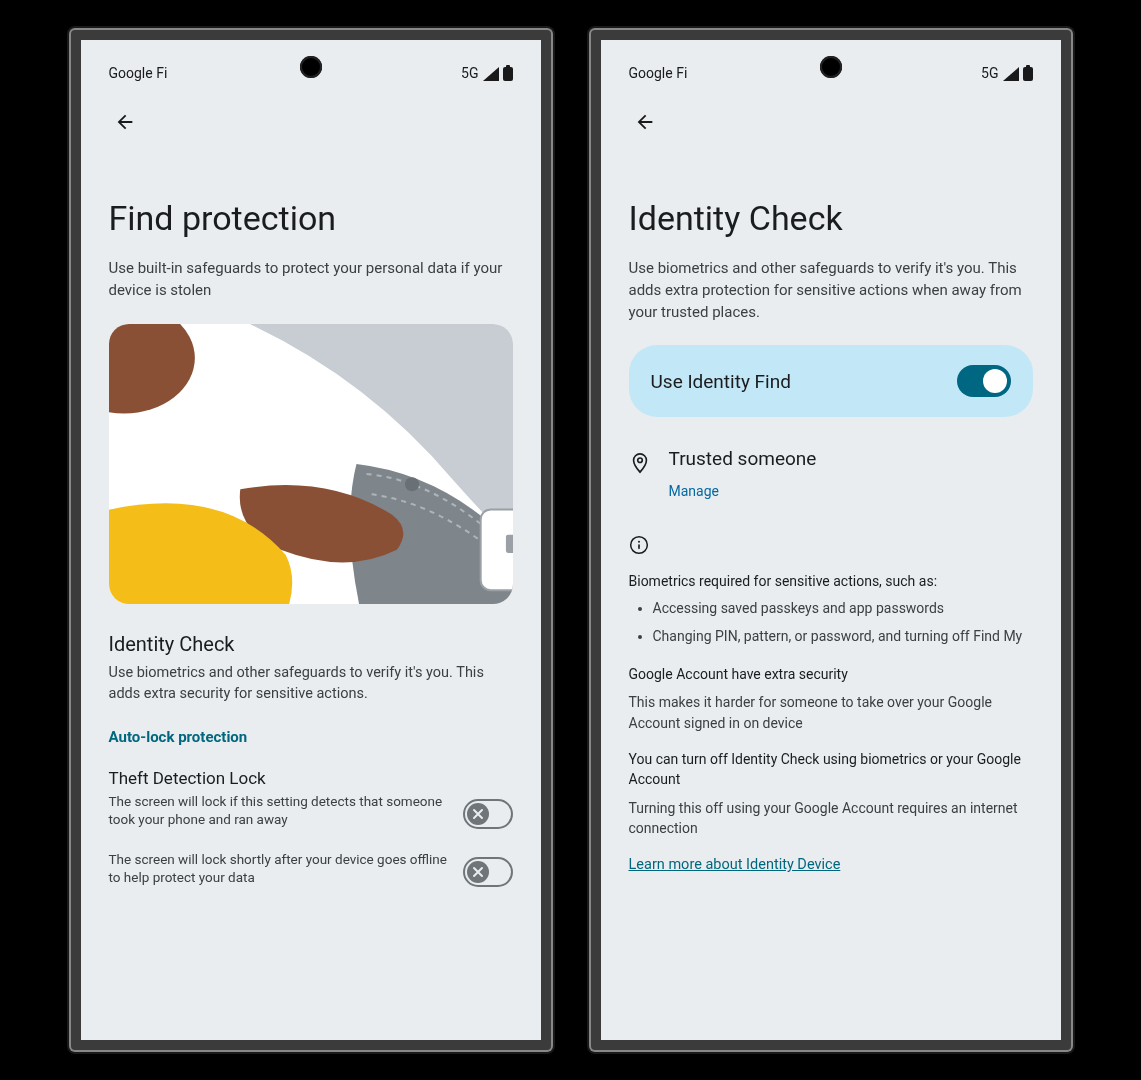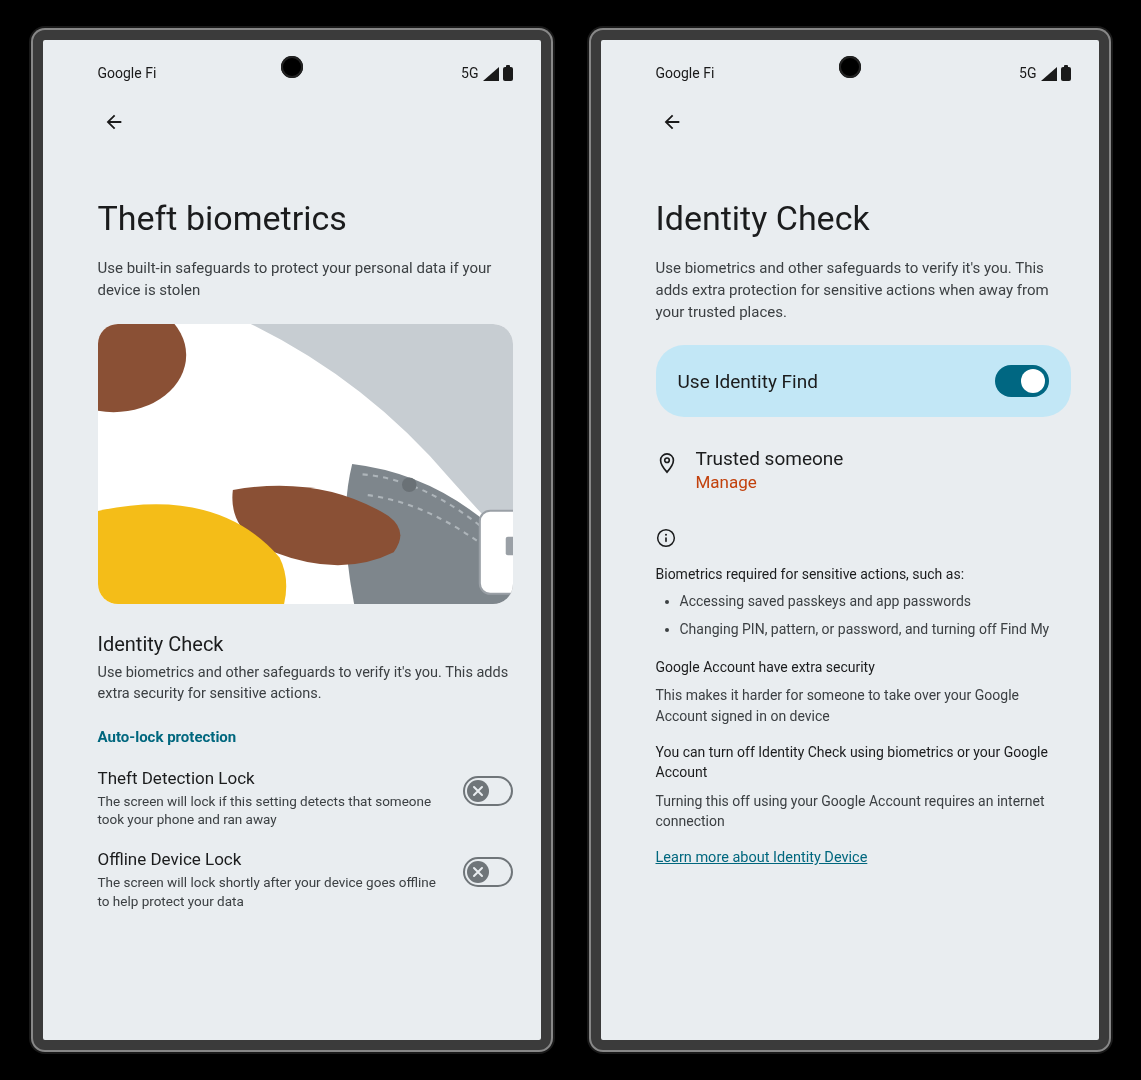--- a/index.html
+++ b/index.html
@@ -7,29 +7,28 @@
     background: #000;
     font-family: 'Google Sans', Roboto, -apple-system, BlinkMacSystemFont, sans-serif;
     display: flex;
     justify-content: center;
     align-items: flex-start;
     gap: 40px;
     padding: 30px;
     min-height: 1080px;
   }
   .phone {
-    width: 518px;
+    width: 480px;
     height: 1020px;
     background: #e9edf0;
-    border-radius: 12px;
+    border-radius: 4px;
     border: 10px solid #3b3b3b;
     box-shadow: 0 0 0 2px #888, 0 0 0 4px #1a1a1a;
     position: relative;
     overflow: hidden;
-    padding-left: 27px;
   }
   .camera {
     position: absolute;
     top: 16px;
     left: 50%;
     transform: translateX(-50%);
     width: 22px;
     height: 22px;
     background: #000;
     border-radius: 50%;
@@ -99,21 +98,21 @@
   }
   .link-cat {
     font-size: 15px;
     color: #00677e;
     font-weight: 700;
     margin-bottom: 22px;
   }
   .setting-row {
     display: flex;
     justify-content: space-between;
-    align-items: flex-start;
+    align-items: flex-end;
     margin-bottom: 20px;
     gap: 14px;
   }
   .setting-text { flex: 1; }
   .setting-title {
     font-size: 17px;
     color: #1b1c1d;
     margin-bottom: 4px;
   }
   .setting-desc {
@@ -185,23 +184,23 @@
   .list-icon {
     width: 22px;
     margin-top: 5px;
     flex-shrink: 0;
   }
   .list-title {
     font-size: 19px;
     color: #1b1c1d;
   }
   .list-sub {
-    font-size: 17px;
-    color: #c2410c;
-    margin-top: 2px;
+    font-size: 14px;
+    color: #0369a1;
+    margin-top: 13px;
   }
   .info-icon-row {
     margin-bottom: 12px;
   }
   .info-block {
     font-size: 14px;
     color: #1b1c1d;
     line-height: 1.45;
   }
   .info-subhead {
@@ -252,21 +251,21 @@
     </span>
   </div>
   <div class="app-bar">
     <div class="back-btn">
       <svg width="22" height="22" viewBox="0 0 24 24">
           <path d="M20 11H7.83l5.59-5.59L12 4l-8 8 8 8 1.41-1.41L7.83 13H20v-2z" fill="#1a1a1a"></path>
         </svg>
     </div>
   </div>
   <div class="content">
-    <h1 class="page-title">Theft biometrics</h1>
+    <h1 class="page-title">Find protection</h1>
     <p class="page-sub">Use built-in safeguards to protect your personal data if your device is stolen</p>
 
     <div class="hero">
       <svg viewBox="0 0 400 280" width="100%" height="100%" preserveAspectRatio="xMidYMid slice">
         <rect width="400" height="280" fill="#ffffff"></rect>
 
         <ellipse cx="15" cy="35" rx="70" ry="55" fill="#8a5035"></ellipse>
 
         <path d="M60 -30 Q 230 25 340 155 Q 380 200 420 240 L 420 -30 Z" fill="#c7cdd2"></path>
 
@@ -301,21 +300,20 @@
         <div class="knob">
           <svg viewBox="0 0 12 12">
               <path d="M2 2 L10 10 M10 2 L2 10" stroke="#e9edf0" stroke-width="2" stroke-linecap="round"></path>
             </svg>
         </div>
       </div>
     </div>
 
     <div class="setting-row">
       <div class="setting-text">
-        <div class="setting-title">Offline Device Lock</div>
         <div class="setting-desc">The screen will lock shortly after your device goes offline to help protect your data</div>
       </div>
       <div class="toggle-off">
         <div class="knob">
           <svg viewBox="0 0 12 12">
               <path d="M2 2 L10 10 M10 2 L2 10" stroke="#e9edf0" stroke-width="2" stroke-linecap="round"></path>
             </svg>
         </div>
       </div>
     </div>

